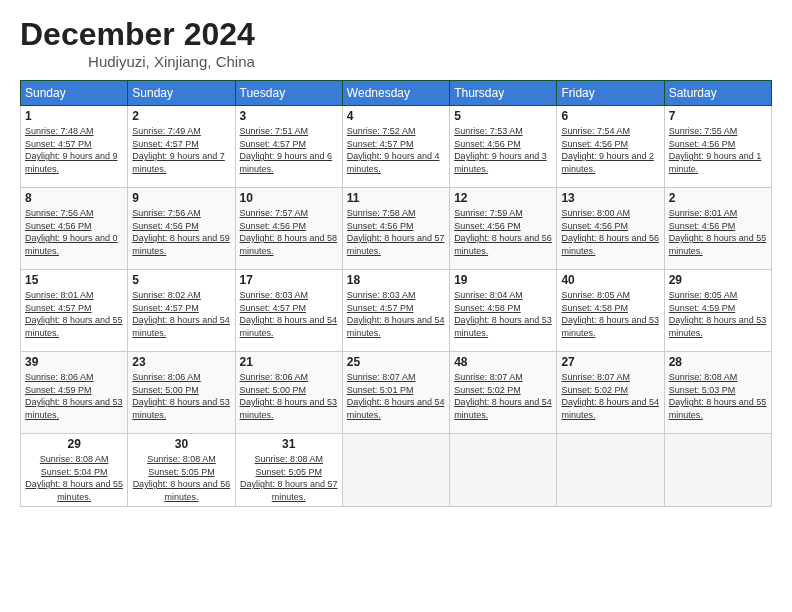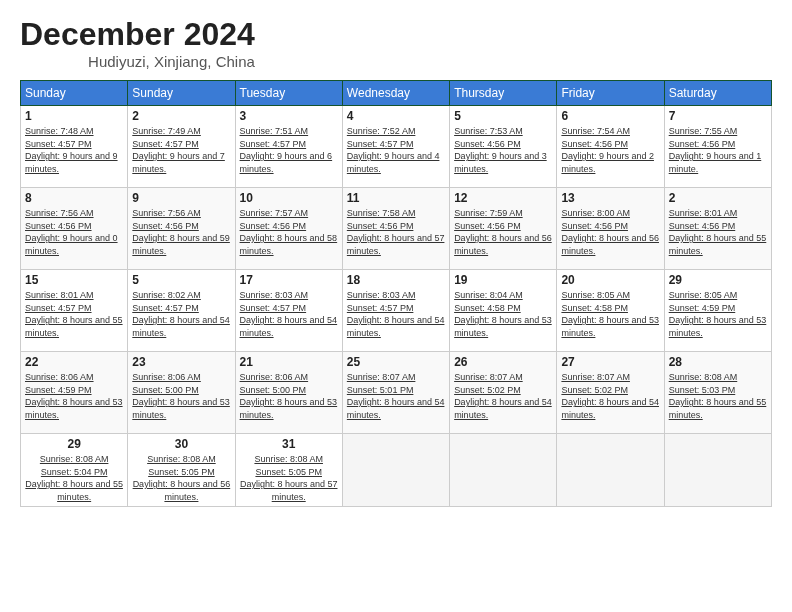--- a/index.html
+++ b/index.html
@@ -184,47 +184,47 @@
       </td>
           <td>
         <span class="day-num">18</span>
         <span class="day-info">Sunrise: 8:03 AM<br>Sunset: 4:57 PM<br>Daylight: 8 hours and 54 minutes.</span>
       </td>
           <td>
         <span class="day-num">19</span>
         <span class="day-info">Sunrise: 8:04 AM<br>Sunset: 4:58 PM<br>Daylight: 8 hours and 53 minutes.</span>
       </td>
           <td>
-        <span class="day-num">20</span>
+        <span class="day-num">40</span>
         <span class="day-info">Sunrise: 8:05 AM<br>Sunset: 4:58 PM<br>Daylight: 8 hours and 53 minutes.</span>
       </td>
           <td>
         <span class="day-num">29</span>
         <span class="day-info">Sunrise: 8:05 AM<br>Sunset: 4:59 PM<br>Daylight: 8 hours and 53 minutes.</span>
       </td>
         </tr>
         <tr>
           <td>
-        <span class="day-num">22</span>
+        <span class="day-num">39</span>
         <span class="day-info">Sunrise: 8:06 AM<br>Sunset: 4:59 PM<br>Daylight: 8 hours and 53 minutes.</span>
       </td>
           <td>
         <span class="day-num">23</span>
         <span class="day-info">Sunrise: 8:06 AM<br>Sunset: 5:00 PM<br>Daylight: 8 hours and 53 minutes.</span>
       </td>
           <td>
         <span class="day-num">21</span>
         <span class="day-info">Sunrise: 8:06 AM<br>Sunset: 5:00 PM<br>Daylight: 8 hours and 53 minutes.</span>
       </td>
           <td>
         <span class="day-num">25</span>
         <span class="day-info">Sunrise: 8:07 AM<br>Sunset: 5:01 PM<br>Daylight: 8 hours and 54 minutes.</span>
       </td>
           <td>
-        <span class="day-num">26</span>
+        <span class="day-num">48</span>
         <span class="day-info">Sunrise: 8:07 AM<br>Sunset: 5:02 PM<br>Daylight: 8 hours and 54 minutes.</span>
       </td>
           <td>
         <span class="day-num">27</span>
         <span class="day-info">Sunrise: 8:07 AM<br>Sunset: 5:02 PM<br>Daylight: 8 hours and 54 minutes.</span>
       </td>
           <td>
         <span class="day-num">28</span>
         <span class="day-info">Sunrise: 8:08 AM<br>Sunset: 5:03 PM<br>Daylight: 8 hours and 55 minutes.</span>
       </td>

